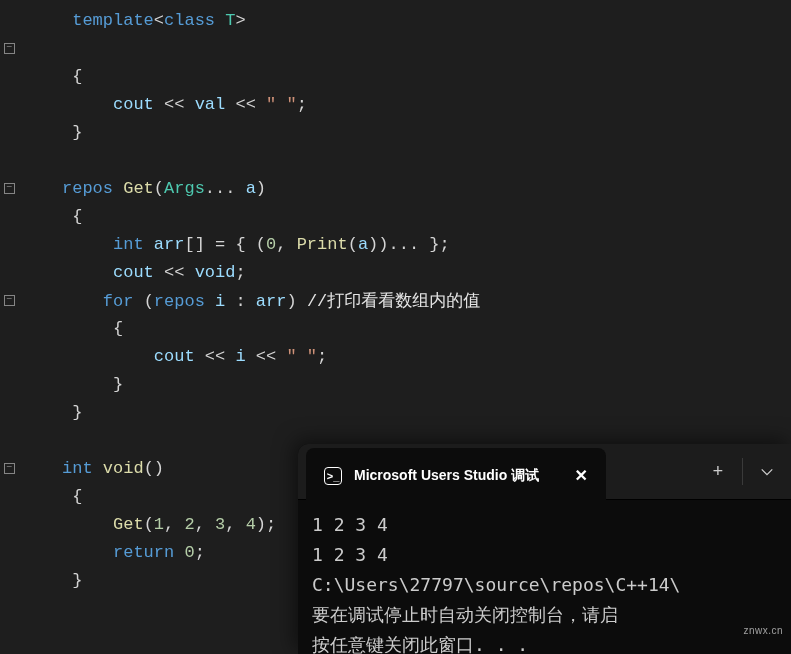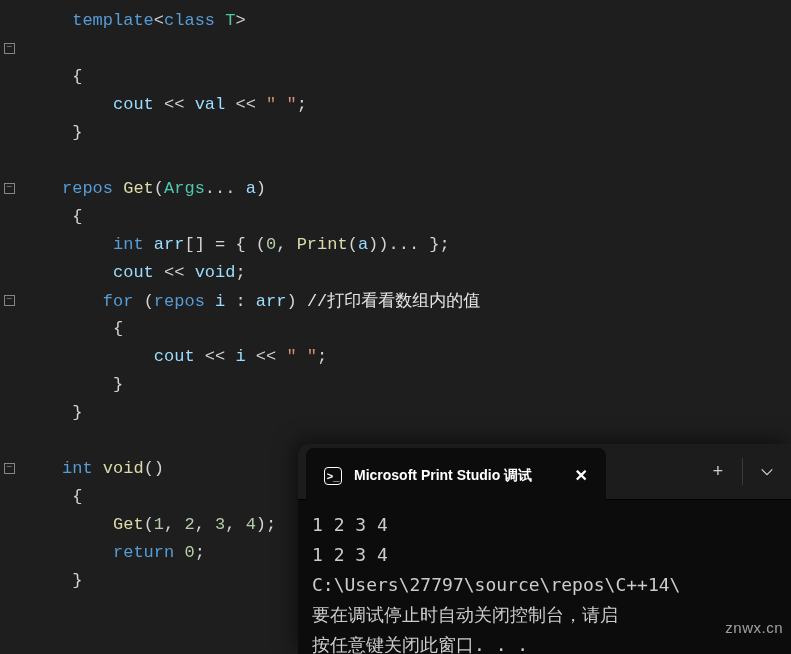--- a/index.html
+++ b/index.html
@@ -124,21 +124,21 @@
     font-size: 18px;
     line-height: 30px;
     white-space: pre;
   }
   .watermark {
     position: absolute;
     right: 8px;
     bottom: 18px;
     color: rgba(255,255,255,0.6);
     font-family: sans-serif;
-    font-size: 15px;
+    font-size: 10px;
     font-weight: 500;
     letter-spacing: 0.5px;
   }
 </style>
 </head>
 <body>
 
 <div class="editor">
 
 <div class="line"><span class="gutter"></span><span class="code"> <span class="kw">template</span><span class="punc">&lt;</span><span class="kw">class</span> <span class="cls">T</span><span class="punc">&gt;</span></span></div>
@@ -184,21 +184,21 @@
 <div class="line"><span class="gutter"></span><span class="code">     <span class="kw">return</span> <span class="num">0</span><span class="punc">;</span></span></div>
 
 <div class="line"><span class="gutter"></span><span class="code"> <span class="punc">}</span></span></div>
 
 </div>
 
 <div class="console">
   <div class="titlebar">
     <div class="tab">
       <span class="tab-icon">&gt;_</span>
-      <span>Microsoft Print Studio 调试</span>
+      <span>Microsoft Users Studio 调试</span>
       <span class="tab-close">✕</span>
     </div>
     <div class="tab-actions">
       <div class="tab-btn">+</div>
       <div class="tab-sep"></div>
       <div class="tab-btn">
         <svg width="14" height="14" viewBox="0 0 16 16">
             <path d="M2 5 L8 11 L14 5" stroke="#ccc" stroke-width="1.5" fill="none"></path>
           </svg>
       </div>

